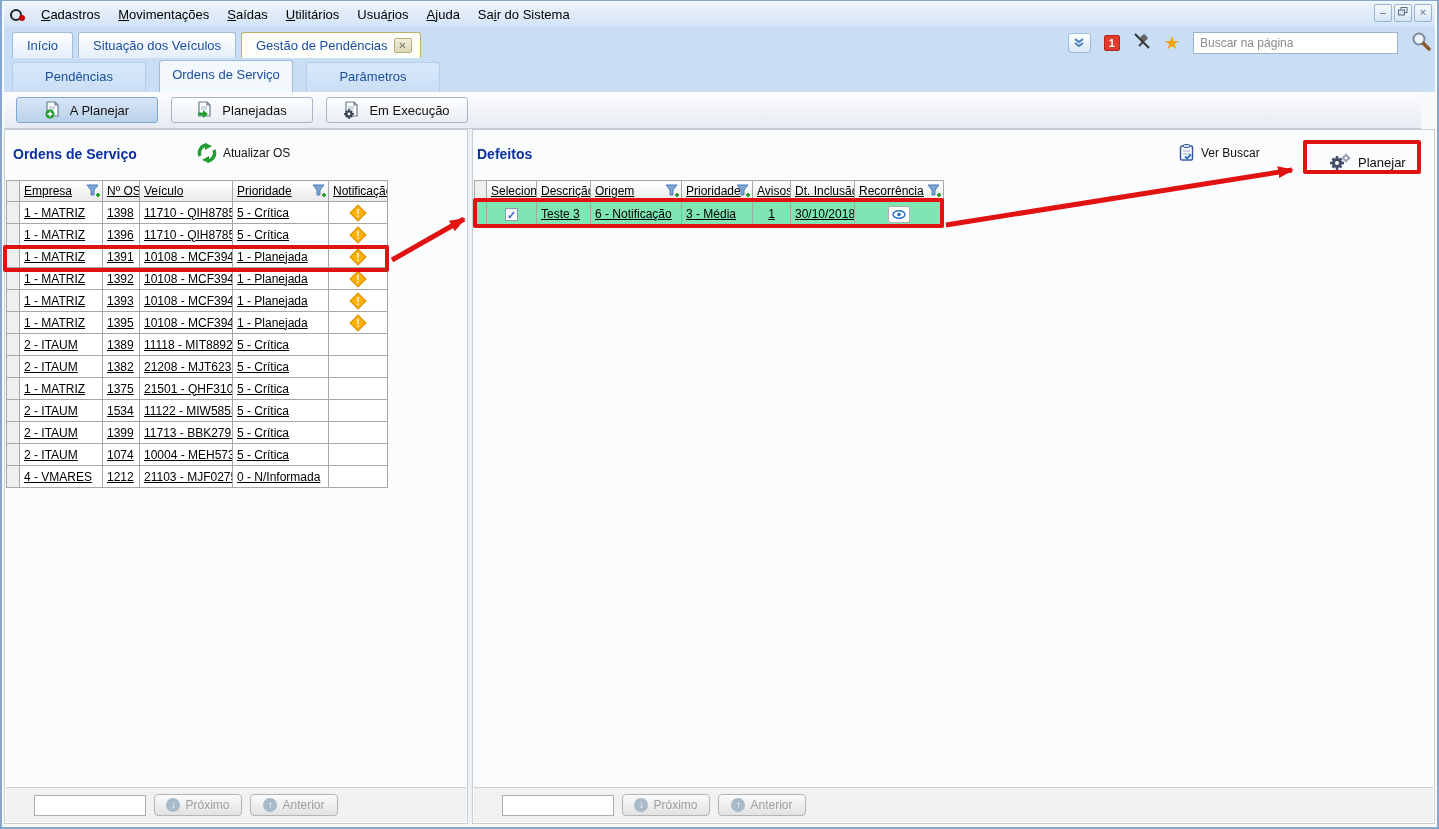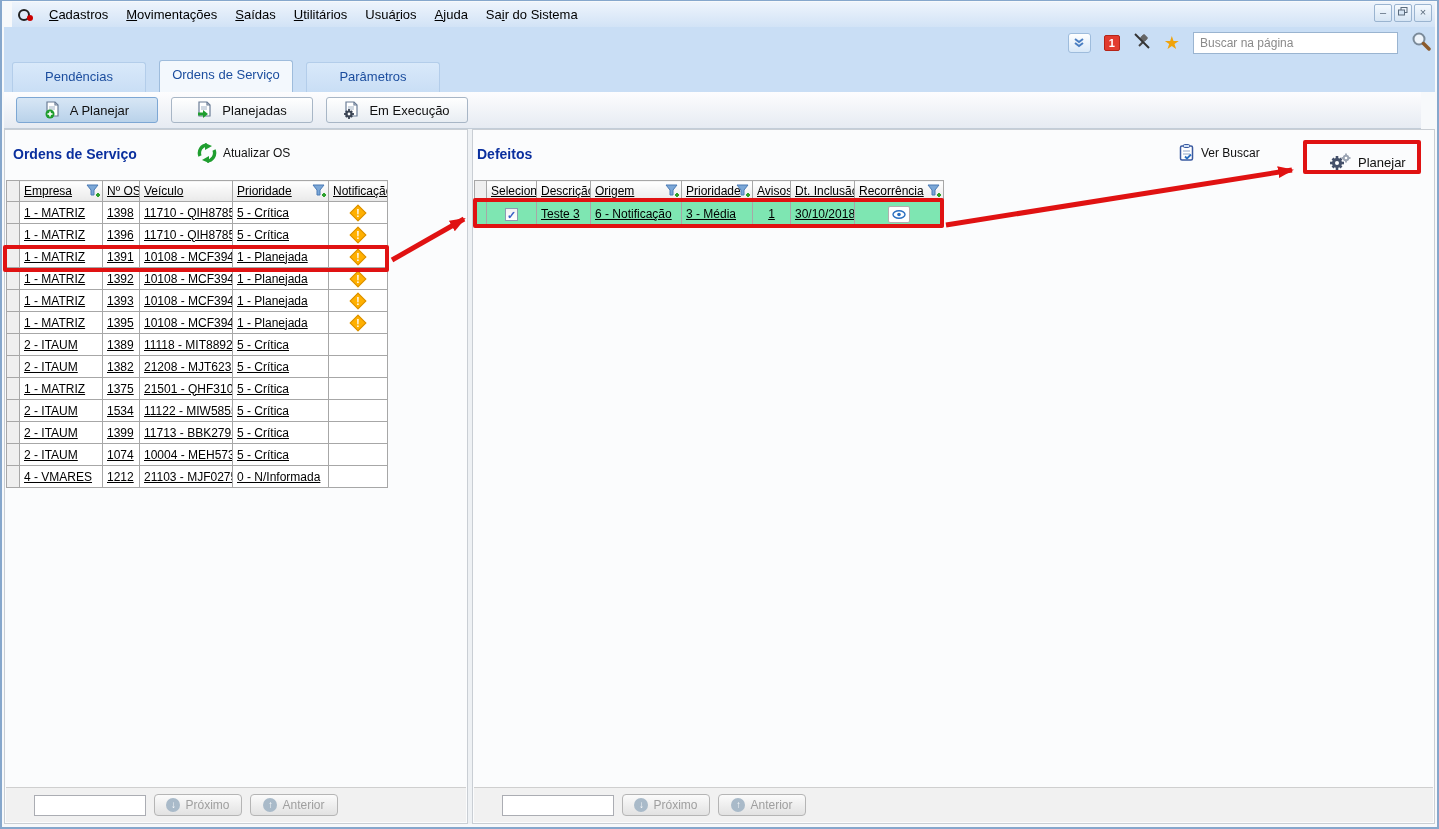--- a/index.html
+++ b/index.html
@@ -3,21 +3,21 @@
 <meta charset="utf-8">
 <style>
   * { box-sizing: border-box; margin: 0; padding: 0; }
   html,body { width:1439px; height:829px; }
   body { position:relative; font-family:"Liberation Sans", sans-serif; background:#fff; overflow:hidden; }
 
   .frame { position:absolute; inset:0; border:2px solid #86a7cc; border-top-width:1px; background:#f7f9fb; }
 
   
   .menubar { position:absolute; left:2px; right:2px; top:1px; height:25px;
-    background:linear-gradient(#eef4fc,#d2e3f6); display:flex; align-items:center; padding-left:4px; font-size:13px;margin-left:8px; }
+    background:linear-gradient(#eef4fc,#d2e3f6); display:flex; align-items:center; padding-left:4px; font-size:13px; }
   .appicon { width:20px; height:18px; margin-right:4px; display:flex; align-items:center; justify-content:center; }
   .menu-item { padding:3px 9px; color:#000; cursor:default; white-space:nowrap; }
   .menu-item u { text-decoration:underline; }
   .winctrl { position:absolute; top:2px; right:3px; display:flex; gap:2px; }
   .wbtn { width:18px; height:18px; border:1px solid #9ab4d0; border-radius:2px;
     background:linear-gradient(#f4f9fe,#d6e5f4); color:#5a6b7c; font-size:11px; line-height:15px; text-align:center; }
 
   
   .tabbar { position:absolute; left:2px; right:2px; top:26px; height:31px; background:#c9def5; }
   .tabs { position:absolute; left:8px; bottom:0; display:flex; gap:5px; align-items:flex-end; }
@@ -130,20 +130,32 @@
       <span class="wbtn">–</span>
       <span class="wbtn"><svg width="10" height="9">
             <rect x="3" y="0.5" width="6" height="5" fill="none" stroke="#5a6b7c"></rect>
             <rect x="0.5" y="3" width="6" height="5" fill="#d6e5f4" stroke="#5a6b7c"></rect>
           </svg></span>
       <span class="wbtn">×</span>
     </span>
   </div>
 
   <div class="tabbar">
+    <div class="tabs" id="doc-tabs">
+        <span class="dtab">
+          <span>Início</span>
+        </span>
+        <span class="dtab">
+          <span>Situação dos Veículos</span>
+        </span>
+        <span class="dtab active">
+          <span>Gestão de Pendências</span>
+          <span class="tab-close">✕</span>
+        </span>
+      </div>
     <div class="tab-icons">
       <span class="chev-btn">
         <svg width="12" height="10" fill="none" stroke="#4a7ec2" stroke-width="2">
             <polyline points="2,1 6,4 10,1"></polyline>
             <polyline points="2,5 6,8 10,5"></polyline>
           </svg>
       </span>
       <span class="badge">1</span>
       <span>
         <svg width="18" height="16">

